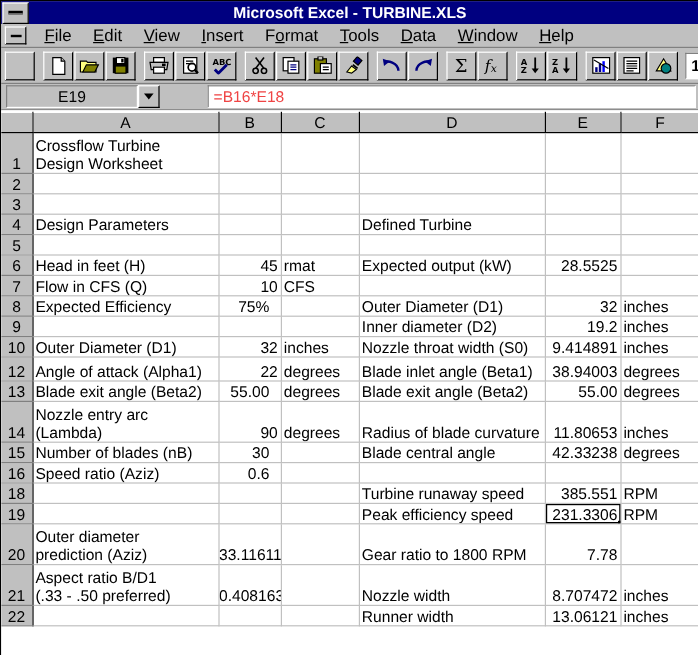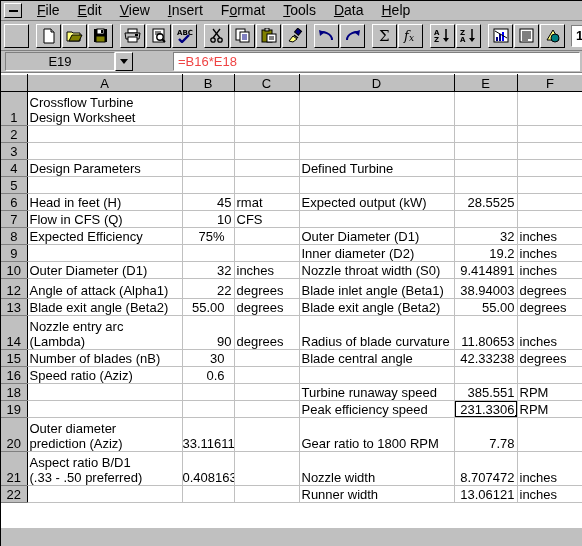--- a/index.html
+++ b/index.html
@@ -263,32 +263,39 @@
   }
 
   
   svg { display: block; }
 </style>
 </head>
 <body>
 
 <div id="app">
 
+  <div class="titlebar">
+    <div class="sysbox">
+      <div class="bar"></div>
+    </div>
+    <div class="title-text">Microsoft Excel - TURBINE.XLS</div>
+  </div>
 
   <div class="menubar">
     <div class="docbox">
       <div class="bar"></div>
     </div>
     <div class="menu-item"><u>F</u><span>ile</span></div>
     <div class="menu-item"><u>E</u><span>dit</span></div>
     <div class="menu-item"><u>V</u><span>iew</span></div>
     <div class="menu-item"><u>I</u><span>nsert</span></div>
     <div class="menu-item">F<u>o</u><span>rmat</span></div>
     <div class="menu-item"><u>T</u><span>ools</span></div>
     <div class="menu-item"><u>D</u><span>ata</span></div>
+    <div class="menu-item"><u>W</u><span>indow</span></div>
     <div class="menu-item"><u>H</u><span>elp</span></div>
   </div>
 
   <div class="toolbar">
 
     <div class="tbtn blank"></div>
     <div class="tbsep"></div>
 
     <div class="tbtn">
       <svg width="16" height="16" viewBox="0 0 16 16">

